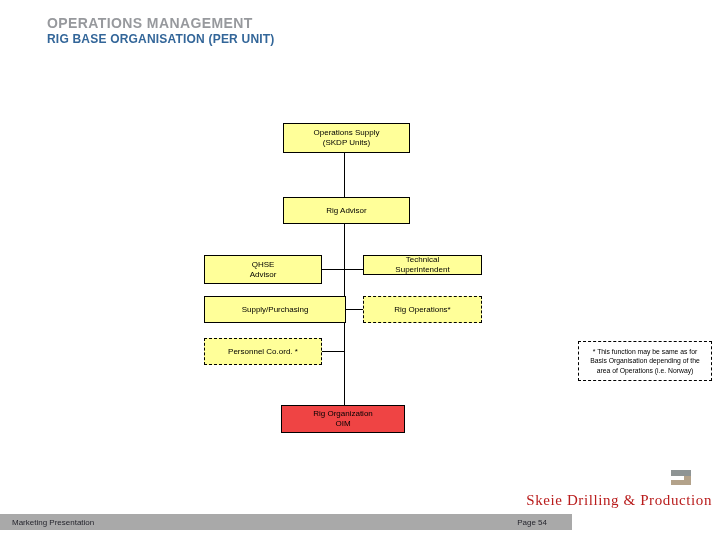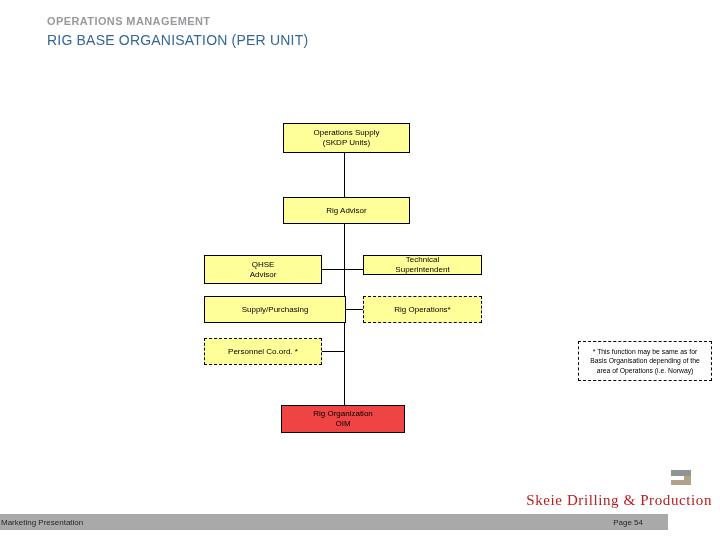--- a/index.html
+++ b/index.html
@@ -3,25 +3,25 @@
 <meta charset="utf-8">
 <style>
   html,body{margin:0;padding:0;}
   body{
     width:720px;height:540px;position:relative;overflow:hidden;
     background:#ffffff;font-family:"Liberation Sans",sans-serif;
   }
   .abs{position:absolute;}
   
   .eyebrow{
-    left:47px;top:15px;font-size:11px;font-weight:bold;color:#97999d;
+    left:47px;top:15px;font-size:14px;font-weight:bold;color:#97999d;
     letter-spacing:0.4px;
   }
   .slide-title{
-    left:47px;top:32px;font-size:14px;font-weight:normal;color:#336699;
+    left:47px;top:32px;font-size:12px;font-weight:bold;color:#336699;
     letter-spacing:0.2px;
   }
   
   .box{
     position:absolute;box-sizing:border-box;
     display:flex;flex-direction:column;align-items:center;justify-content:center;
     text-align:center;font-size:8px;line-height:1.25;color:#000;
   }
   .box.solid{border:1px solid #000;}
   .box.dashed{border:1px dashed #000;}
@@ -38,23 +38,23 @@
   .logo-glyph{left:671px;top:470px;width:20px;height:16px;}
   .logo-glyph .top{position:absolute;left:0;top:0;width:20px;height:6px;background:#8e9494;}
   .logo-glyph .stub{position:absolute;right:0;top:6px;width:7px;height:4px;background:#b3a28a;}
   .logo-glyph .bottom{position:absolute;left:0;top:10px;width:20px;height:5px;background:#b3a28a;}
   .logo-wordmark{
     right:8px;top:492px;font-family:"Liberation Serif",serif;
     font-size:15px;color:#b91c1c;letter-spacing:0.6px;
   }
   
   .footer-band{
-    left:0;top:514px;width:668px;height:16px;background:#a9a9a9;
+    left:0;top:514px;width:572px;height:16px;background:#a9a9a9;
     display:flex;align-items:center;justify-content:space-between;
-    box-sizing:border-box;padding:0 25px 0 1px;
+    box-sizing:border-box;padding:0 25px 0 12px;
   }
   .footer-band .ftext{font-size:8px;color:#26262e;}
 </style>
 </head>
 <body>
 
 <div class="abs eyebrow">OPERATIONS MANAGEMENT</div>
 <div class="abs slide-title">RIG BASE ORGANISATION (PER UNIT)</div>
 
 <div class="connector" style="left:344px;top:153px;width:1px;height:44px"></div>

